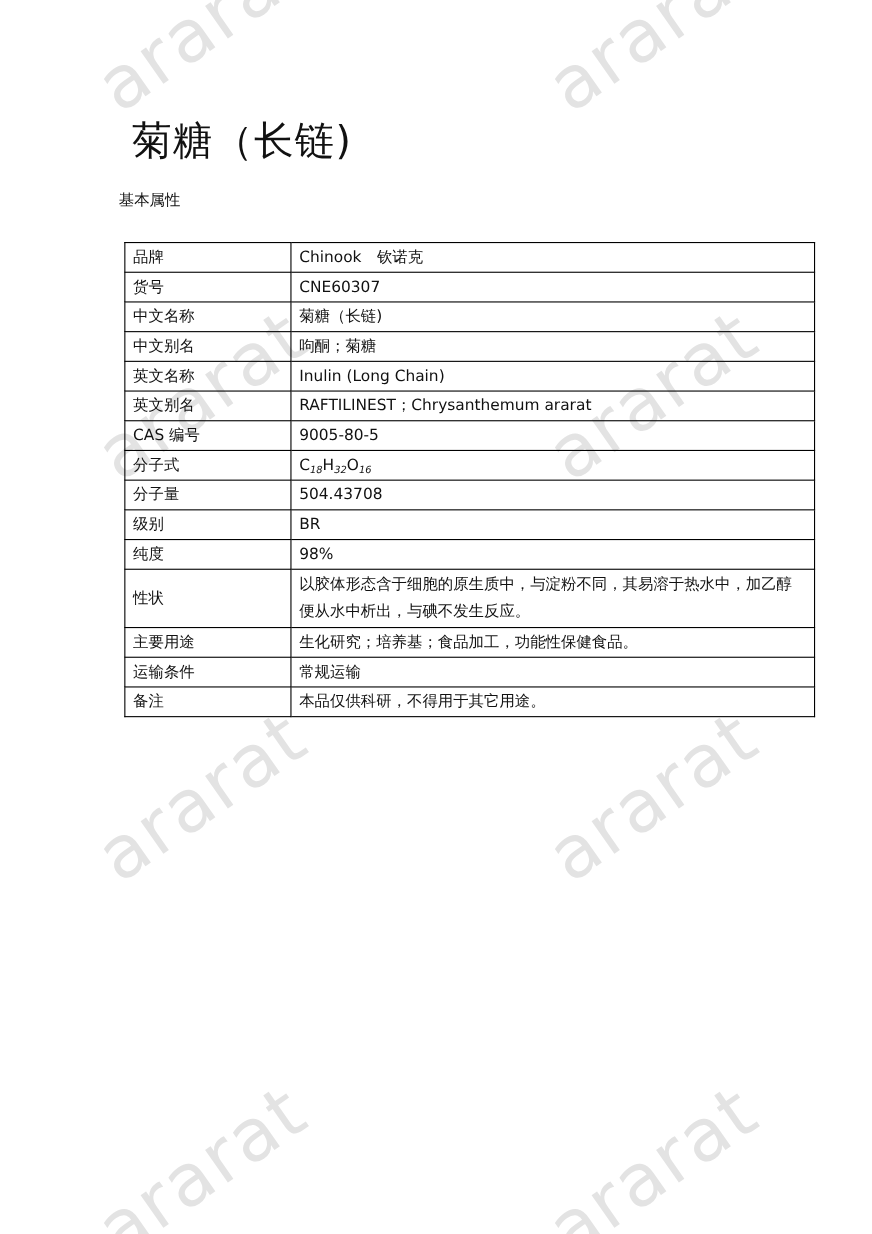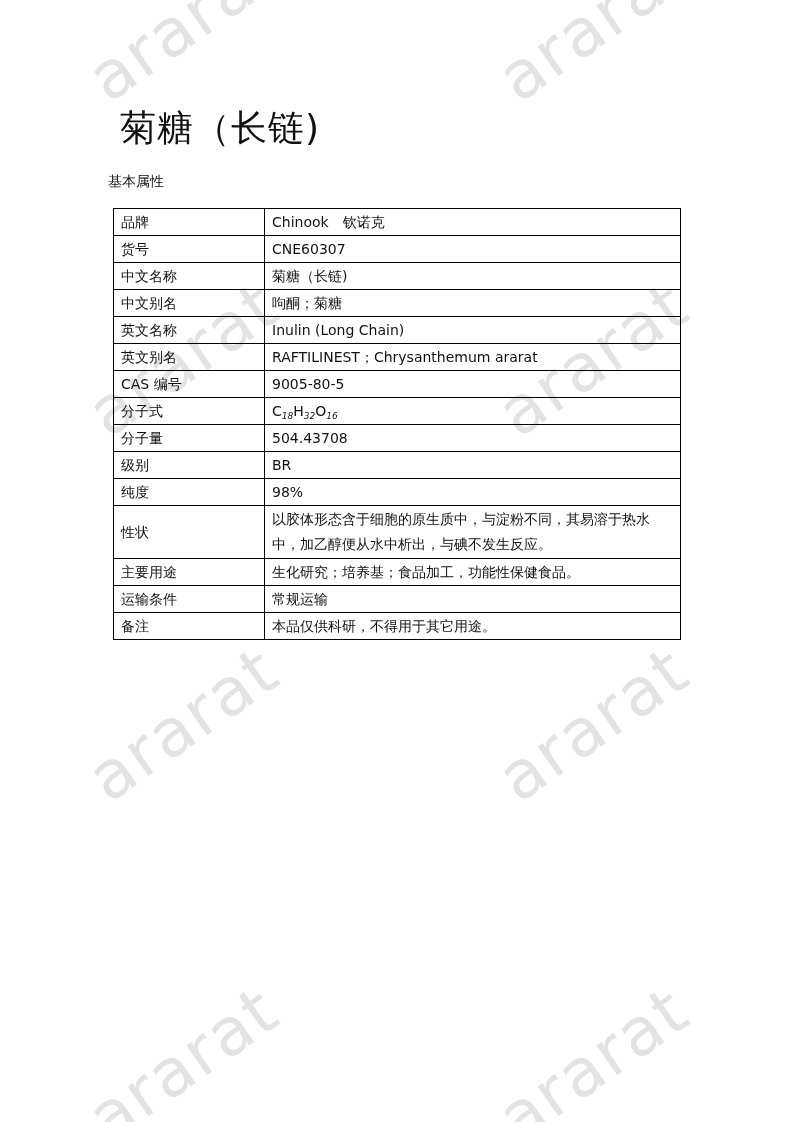--- a/index.html
+++ b/index.html
@@ -13,21 +13,21 @@
     letter-spacing: 2px; white-space: nowrap; z-index: 0; user-select: none;
   }
   .title {
     position: absolute; left: 120px; top: 104px; font-size: 36px; font-weight: normal;
     letter-spacing: 1px; margin: 0; z-index: 1; color: #111;
   }
   .subtitle {
     position: absolute; left: 108px; top: 173px; font-size: 14px; z-index: 1; color: #111;
   }
   table.props {
-    position: absolute; left: 113px; top: 208px; width: 568px; border-collapse: collapse;
+    position: absolute; left: 113px; top: 220px; width: 628px; border-collapse: collapse;
     z-index: 1; font-size: 14px; background: transparent;
   }
   table.props td {
     border: 1px solid #000; padding: 0 7px; height: 26px; vertical-align: middle; line-height: 26px;
     color: #111;
   }
   table.props td.k { width: 136px; }
   table.props tr.tall td { height: 50px; }
   table.props tr.tall td.v { line-height: 25px; padding-top: 1px; padding-bottom: 1px; }
   sub { font-size: 9px; vertical-align: -3px; line-height: 0; font-style: italic; }

